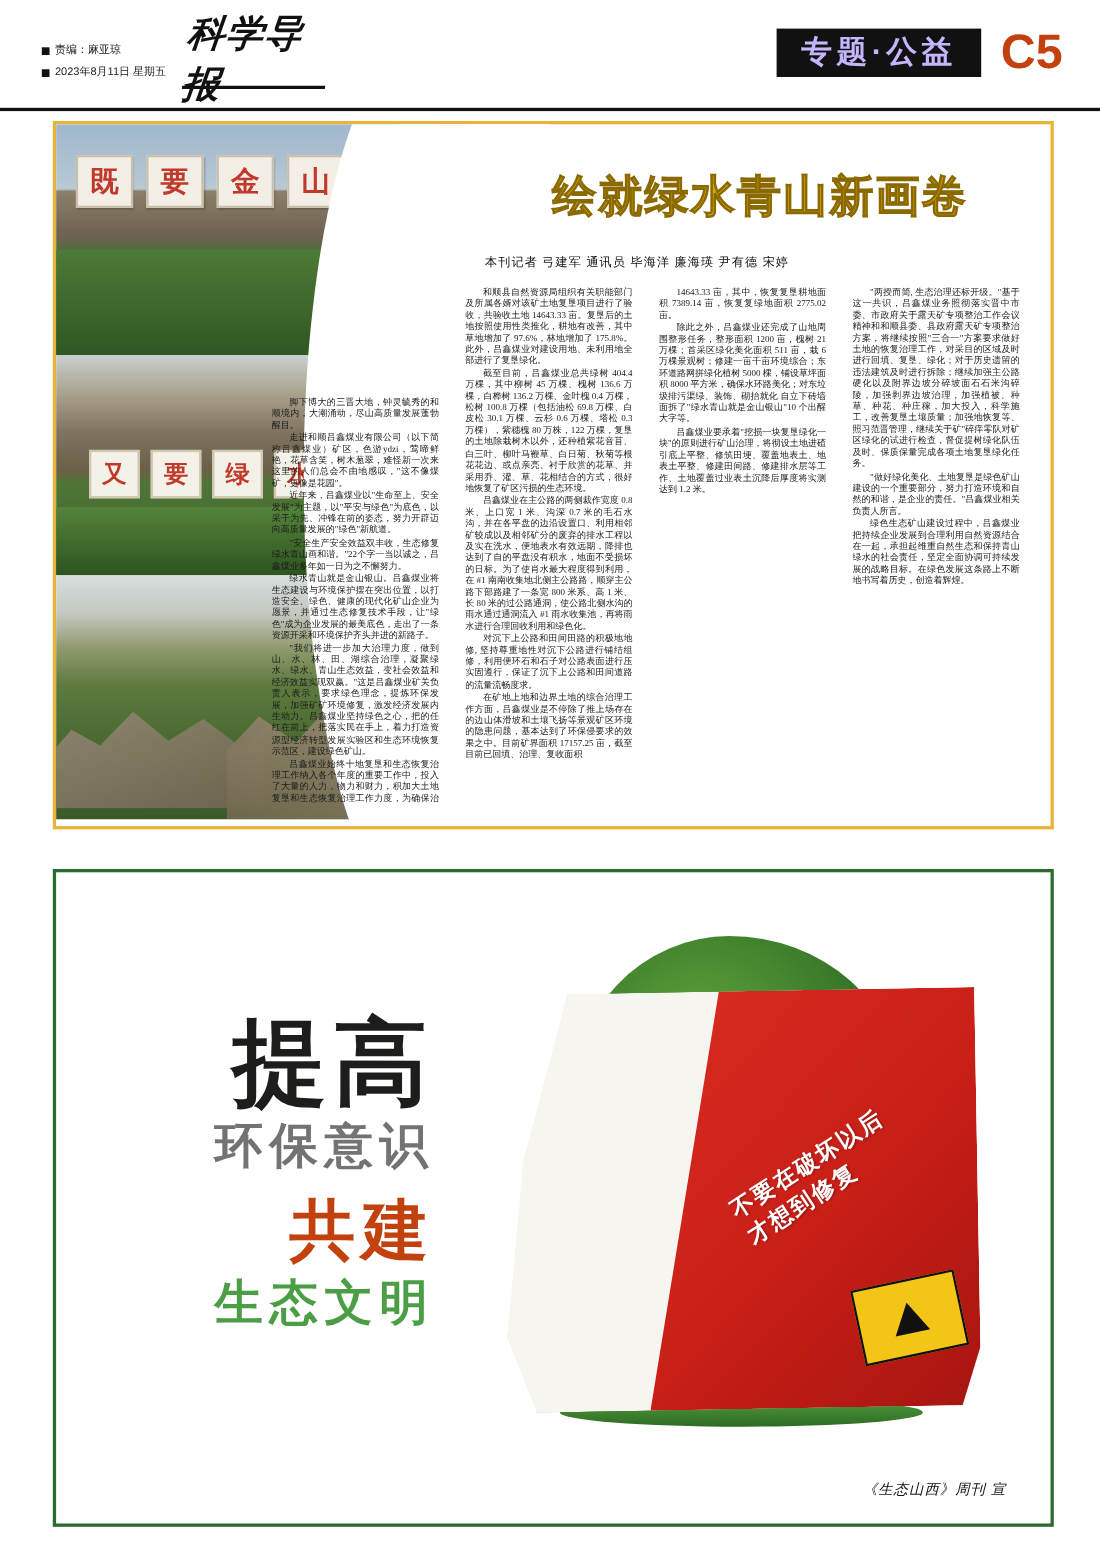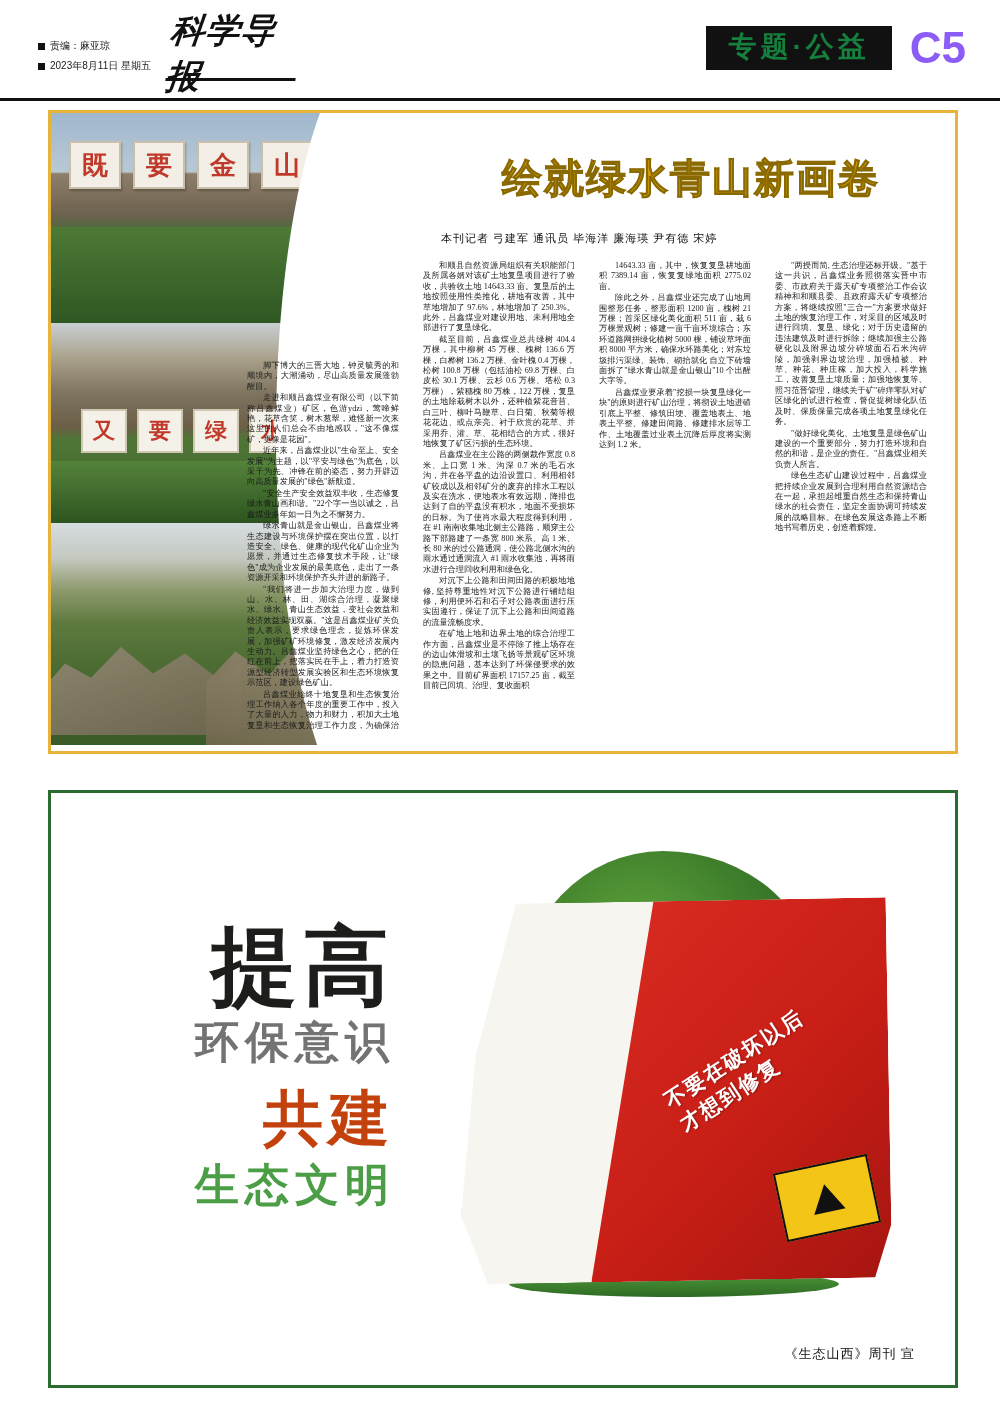--- a/index.html
+++ b/index.html
@@ -29,29 +29,29 @@
     font-style:italic;
     display:flex;align-items:center;justify-content:center;
     border-bottom:3px solid #111;
     transform:skewX(-6deg);
   }
   .mh-right{
     position:absolute;right:34px;top:26px;
     display:flex;align-items:center;
   }
   .mh-band{
-    background:#111;color:#15803d;
+    background:#111;color:#c4b5fd;
     font-family:"Liberation Sans", sans-serif;
     font-size:28px;font-weight:bold;letter-spacing:4px;
     padding:7px 22px 9px 22px;
     line-height:1;
   }
   .mh-page{
     font-family:"Liberation Sans", sans-serif;
-    font-size:44px;font-weight:bold;color:#8b5cf6;
+    font-size:44px;font-weight:bold;color:#c2410c;
     margin-left:18px;line-height:1;
   }
   .mh-rule{
     position:absolute;left:0;top:98px;width:1000px;height:3px;background:#111;
   }
 
   
   .panel{
     position:absolute;left:48px;top:110px;width:904px;height:638px;
     border:3px solid #e8b33a;
@@ -234,20 +234,21 @@
     display:flex;align-items:center;justify-content:center;
   }
   .warn .tri{
     width:0;height:0;border-left:16px solid transparent;border-right:16px solid transparent;
     border-bottom:28px solid #111;
   }
   .poster-credit{
     position:absolute;right:40px;bottom:22px;
     font-family:"Liberation Sans", sans-serif;font-size:13px;color:#111;
     letter-spacing:1px;
+    font-style:italic;
   }
 </style>
 </head>
 <body>
 
 <div class="masthead">
   <div class="mh-left">
     <div class="row">
       <span class="sq"></span>
       <span>责编：麻亚琼</span>
@@ -307,21 +308,21 @@
     <div class="col c1">
       <p>脚下博大的三晋大地，钟灵毓秀的和顺境内，大潮涌动，尽山高质量发展蓬勃醒目。</p>
       <p>走进和顺吕鑫煤业有限公司（以下简称吕鑫煤业）矿区，色游ydzi，莺啼鲜艳，花草含笑，树木葱翠，难怪新一次来这里的人们总会不由地感叹，"这不像煤矿，更像是花园"。</p>
       <p>近年来，吕鑫煤业以"生命至上、安全发展"为主题，以"平安与绿色"为底色，以采干为先、冲锋在前的姿态，努力开辟迈向高质量发展的"绿色"新航道。</p>
       <p>"安全生产安全效益双丰收，生态修复绿水青山画和谐。"22个字一当以诚之，吕鑫煤业多年如一日为之不懈努力。</p>
       <p>绿水青山就是金山银山。吕鑫煤业将生态建设与环境保护摆在突出位置，以打造安全、绿色、健康的现代化矿山企业为愿景，并通过生态修复技术手段，让"绿色"成为企业发展的最美底色，走出了一条资源开采和环境保护齐头并进的新路子。</p>
       <p>"我们将进一步加大治理力度，做到山、水、林、田、湖综合治理，凝聚绿水、绿水、青山生态效益，变社会效益和经济效益实现双赢。"这是吕鑫煤业矿关负责人表示，要求绿色理念，提炼环保发展，加强矿矿环境修复，激发经济发展内生动力。吕鑫煤业坚持绿色之心，把的任红在前上，把落实民在手上，着力打造资源型经济转型发展实验区和生态环境恢复示范区，建设绿色矿山。</p>
       <p>吕鑫煤业始终十地复垦和生态恢复治理工作纳入各个年度的重要工作中，投入了大量的人力，物力和财力，积加大土地复垦和生态恢复治理工作力度，为确保治理效果，制订一厂一案"并备案，根据天气情况灵活调控的应急预案和应急流程措施；制订了环境保护管理综合制度，责任追定制度、环保检查制度、环境监测制度等，并严格执行；编制了水土保持方案，并办理了排污许可以确保治理效果。</p>
     </div>
     <div class="col c2">
-      <p>和顺县自然资源局组织有关职能部门及所属各婿对该矿土地复垦项目进行了验收，共验收土地 14643.33 亩。复垦后的土地按照使用性类推化，耕地有改善，其中草地增加了 97.6%，林地增加了 250.3%。此外，吕鑫煤业对建设用地、未利用地全部进行了复垦绿化。</p>
+      <p>和顺县自然资源局组织有关职能部门及所属各婿对该矿土地复垦项目进行了验收，共验收土地 14643.33 亩。复垦后的土地按照使用性类推化，耕地有改善，其中草地增加了 97.6%，林地增加了 175.8%。此外，吕鑫煤业对建设用地、未利用地全部进行了复垦绿化。</p>
       <p>截至目前，吕鑫煤业总共绿树 404.4 万棵，其中柳树 45 万棵、槐树 136.6 万棵，白桦树 136.2 万棵、金叶槐 0.4 万棵，松树 100.8 万棵（包括油松 69.8 万棵、白皮松 30.1 万棵、云杉 0.6 万棵、塔松 0.3 万棵），紫穗槐 80 万株，122 万棵，复垦的土地除栽树木以外，还种植紫花音苜、白三叶、柳叶马鞭草、白日菊、秋菊等根花花边、或点亲亮、衬于欣赏的花草、并采用乔、灌、草、花相结合的方式，很好地恢复了矿区污损的生态环境。</p>
       <p>吕鑫煤业在主公路的两侧裁作宽度 0.8 米、上口宽 1 米、沟深 0.7 米的毛石水沟，并在各平盘的边沿设置口、利用相邻矿较成以及相邻矿分的废弃的排水工程以及实在洗水，便地表水有效远期，降排也达到了自的平盘没有积水，地面不受损坏的日标。为了使肖水最大程度得到利用，在 #1 南南收集地北侧主公路路，顺穿主公路下部路建了一条宽 800 米系、高 1 米、长 80 米的过公路通洞，使公路北侧水沟的雨水通过通洞流入 #1 雨水收集池，再将雨水进行合理回收利用和绿色化。</p>
       <p>对沉下上公路和田间田路的积极地地修, 坚持尊重地性对沉下公路进行铺结组修，利用便环石和石子对公路表面进行压实固遵行，保证了沉下上公路和田间道路的流量流畅度求。</p>
       <p>在矿地上地和边界土地的综合治理工作方面，吕鑫煤业是不停除了推上场存在的边山体滑坡和土壤飞扬等景观矿区环境的隐患问题，基本达到了环保侵要求的效果之中。目前矿界面积 17157.25 亩，截至目前已回填、治理、复收面积</p>
     </div>
     <div class="col c3">
       <p>14643.33 亩，其中，恢复复垦耕地面积 7389.14 亩，恢复复绿地面积 2775.02 亩。</p>
       <p>除此之外，吕鑫煤业还完成了山地周围整形任务，整形面积 1200 亩，槐树 21 万棵；首采区绿化美化面积 511 亩，栽 6 万棵景观树；修建一亩千亩环境综合；东环道路网拼绿化植树 5000 棵，铺设草坪面积 8000 平方米，确保水环路美化；对东垃圾排污渠绿、装饰、砌抬就化 自立下砖墙面拆了"绿水青山就是金山银山"10 个出醒大字等。</p>
       <p>吕鑫煤业要承着"挖损一块复垦绿化一块"的原则进行矿山治理，将彻设土地进碴引底上平整、修筑田埂、覆盖地表土、地表土平整、修建田间路、修建排水层等工作、土地覆盖过业表土沉降后厚度将实测达到 1.2 米。</p>
     </div>

